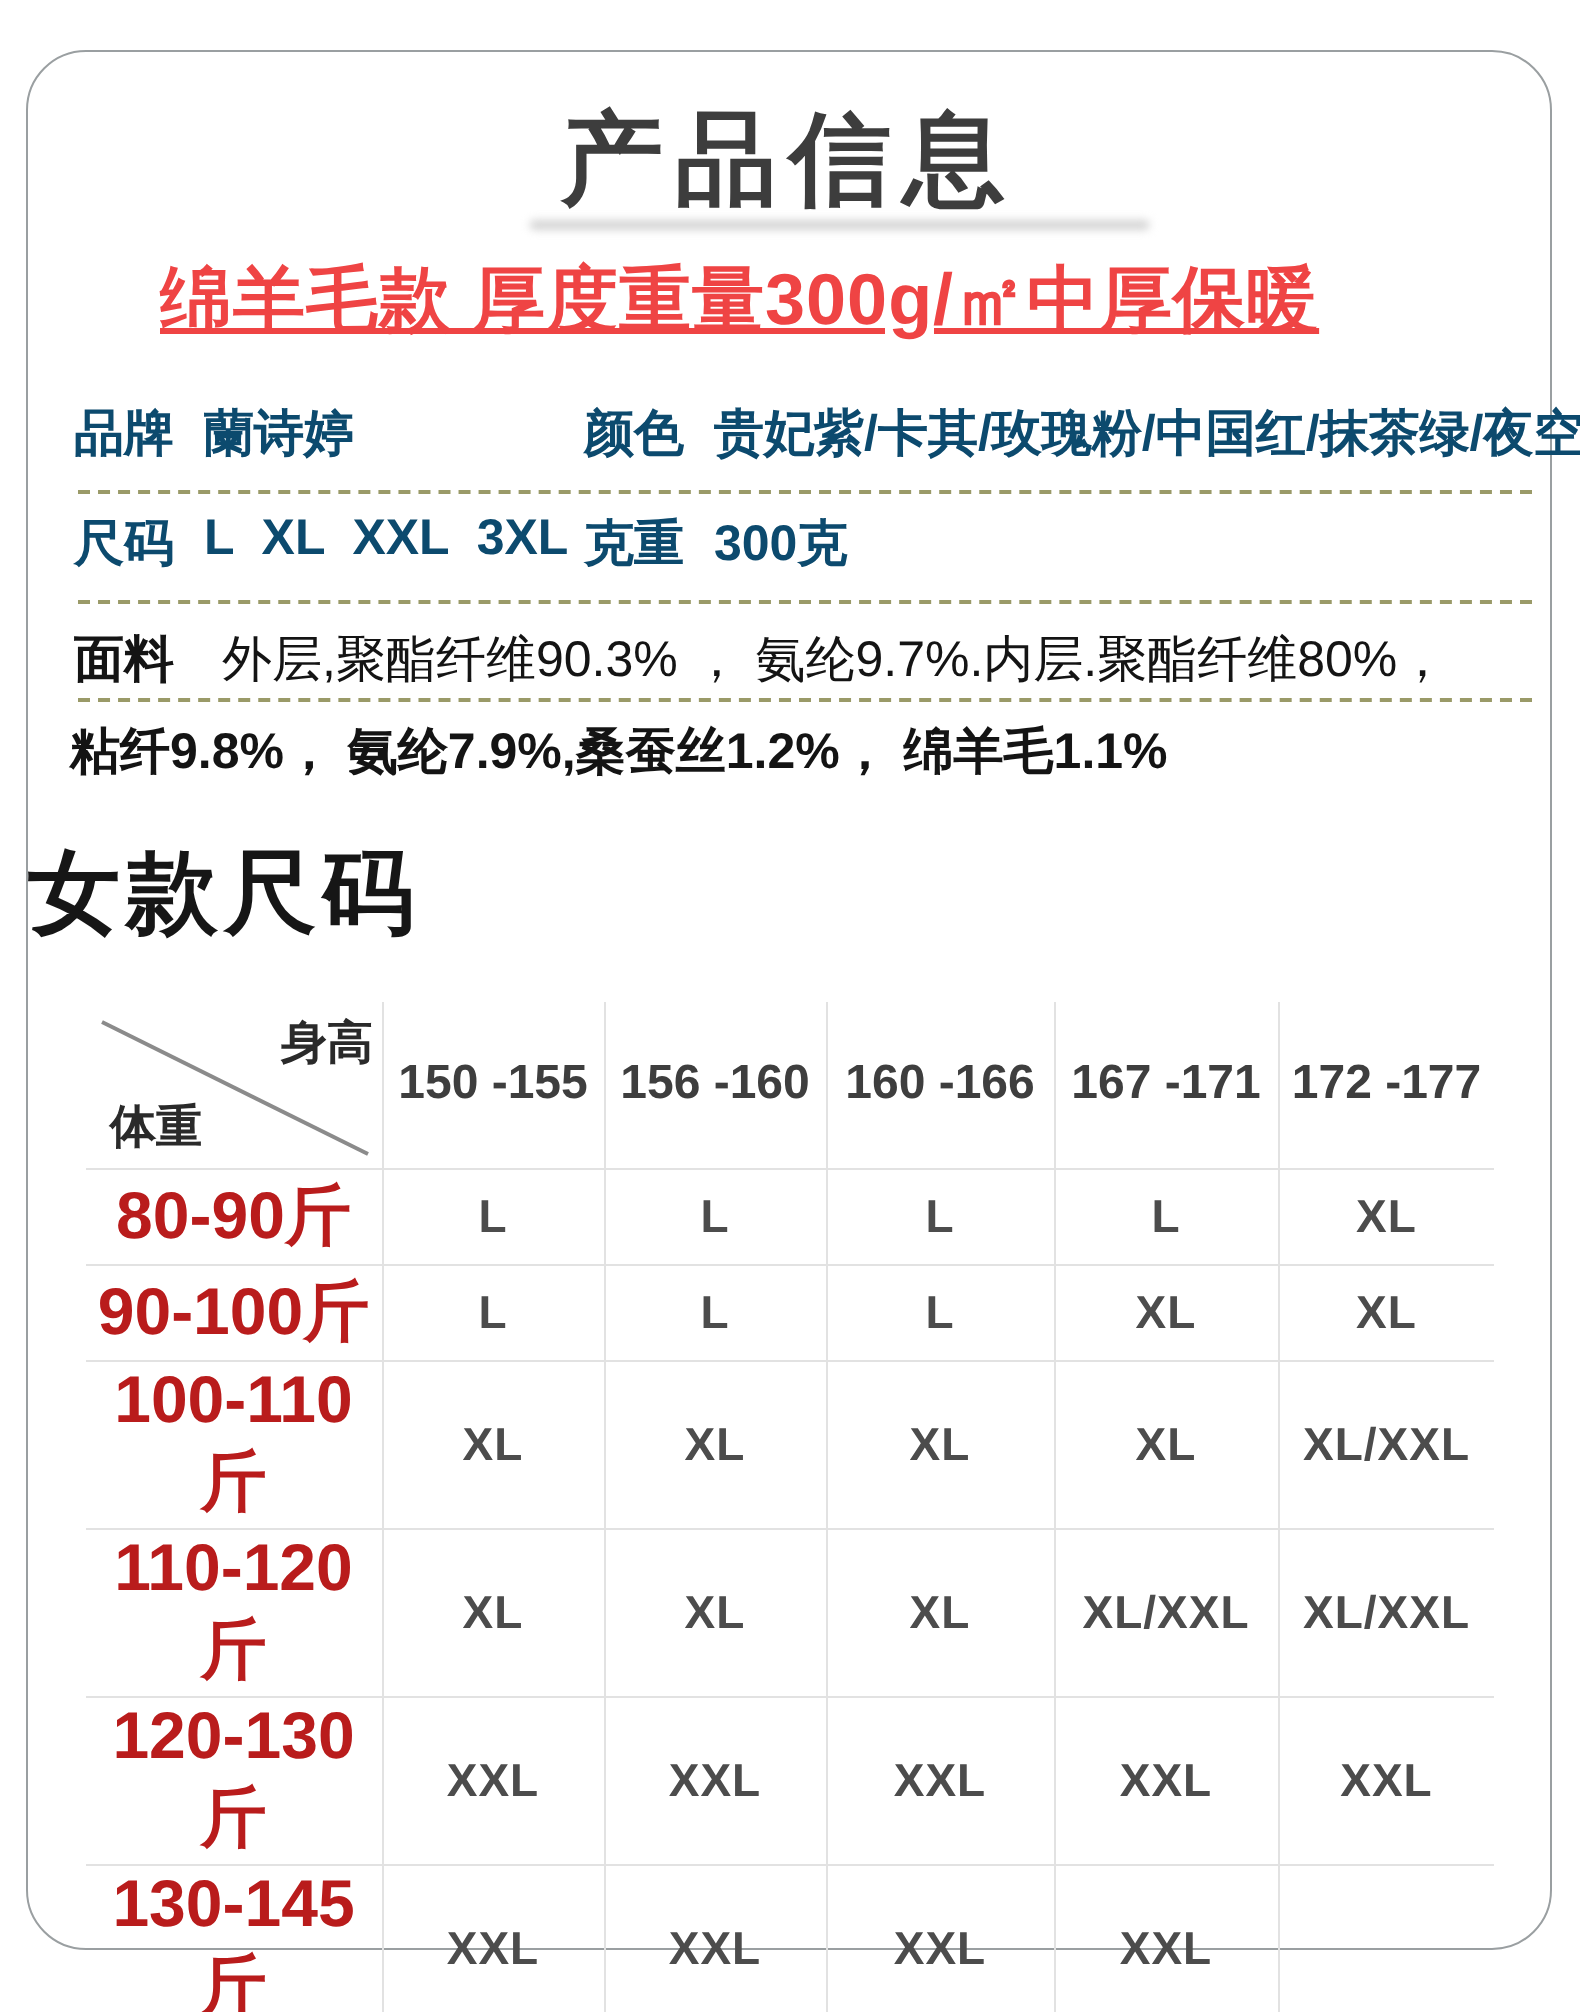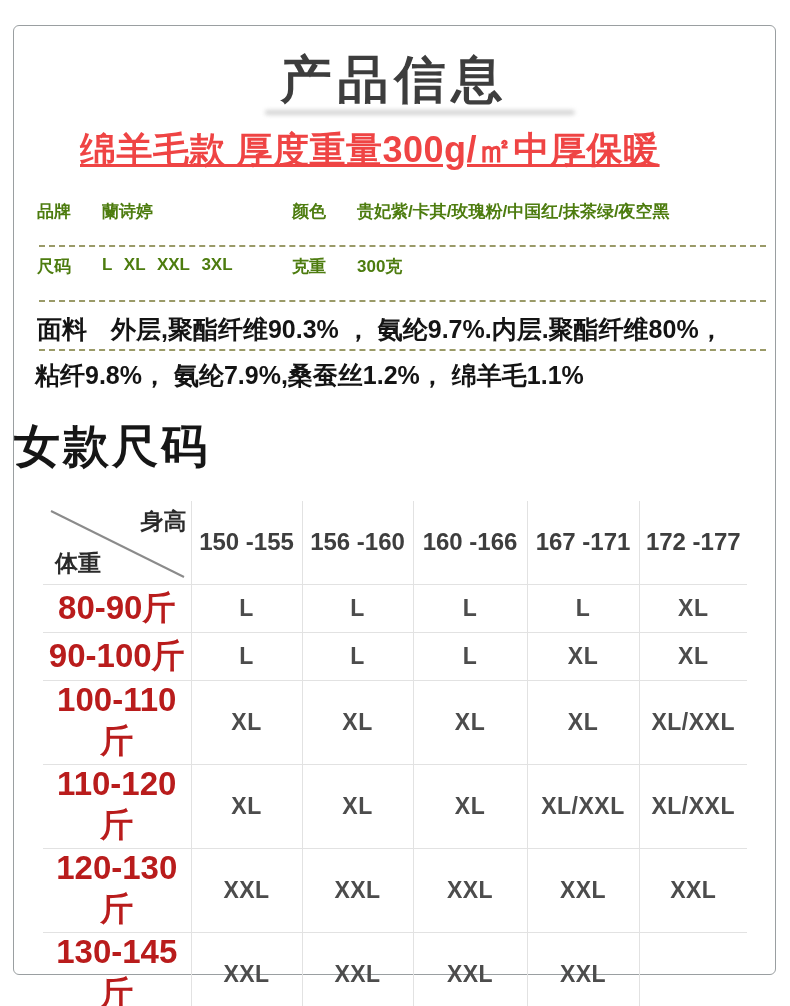--- a/index.html
+++ b/index.html
@@ -2,55 +2,55 @@
 <html><head>
 <meta charset="utf-8">
 <style>
   * { margin:0; padding:0; box-sizing:border-box; }
   html,body { width:790px; height:1006px; background:#ffffff;
     font-family:"Liberation Sans","DejaVu Sans",sans-serif; }
   body { position:relative; overflow:hidden; }
 
   .card {
     position:absolute; left:13px; top:25px; width:763px; height:950px;
-    border:1.5px solid #9a9fa1; border-radius:6px; background:#ffffff;
+    border:1.5px solid #9a9fa1; border-radius:30px; background:#ffffff;
   }
 
   .main-title {
     position:absolute; top:20px; left:0; width:100%;
     text-align:center; font-size:51px; font-weight:bold; color:#3d3d3d;
     letter-spacing:6px;
   }
   .title-shadow {
     position:absolute; top:84px; left:50%; transform:translateX(-42%);
     width:310px; height:5px; background:#d4d4d4; border-radius:3px;
     filter:blur(2px);
   }
   .subtitle {
     position:absolute; top:100px; left:66px;
     font-size:36px; font-weight:bold; color:#ef4444; letter-spacing:0.5px;text-decoration:underline;
   }
 
-  .info-row { position:absolute; left:0; width:100%; height:38px; font-size:17px; color:#4d7c0f; }
+  .info-row { position:absolute; left:0; width:100%; height:38px; font-size:25px; color:#0c4a6e; }
   .info-row .lbl { position:absolute; left:23px; font-weight:bold; }
   .info-row .val { position:absolute; left:88px; font-weight:600; }
   .info-row .lbl2 { position:absolute; left:278px; font-weight:bold; }
   .info-row .val2 { position:absolute; left:343px; font-weight:600; white-space:nowrap; }
   .row-brand { top:174px; }
   .row-size  { top:229px; }
   .row-size .val { word-spacing:7px; }
 
   .dash { position:absolute; left:25px; right:9px; border-top:2px dashed #9a9a68; }
   .dash-1 { top:219px; }
   .dash-2 { top:274px; }
   .dash-3 { top:323px; }
 
   .fabric-line1 { position:absolute; top:287px; left:23px; font-size:25px; color:#141414; white-space:nowrap; }
   .fabric-line1 .lbl { font-weight:bold; margin-right:24px; }
-  .fabric-line1 .txt { font-weight:700;text-align:center; }
+  .fabric-line1 .txt { font-weight:400;text-align:center; }
   .fabric-line2 { position:absolute; top:333px; left:21px; font-size:25px; font-weight:600; color:#141414; white-space:nowrap;text-align:center; }
 
   .section-title {
     position:absolute; top:390px; left:0; width:100%;
     font-size:46px; font-weight:bold; color:#161616;
     letter-spacing:3px;
   }
 
   table.size-table {
     position:absolute; top:475px; left:29px; width:704px;

